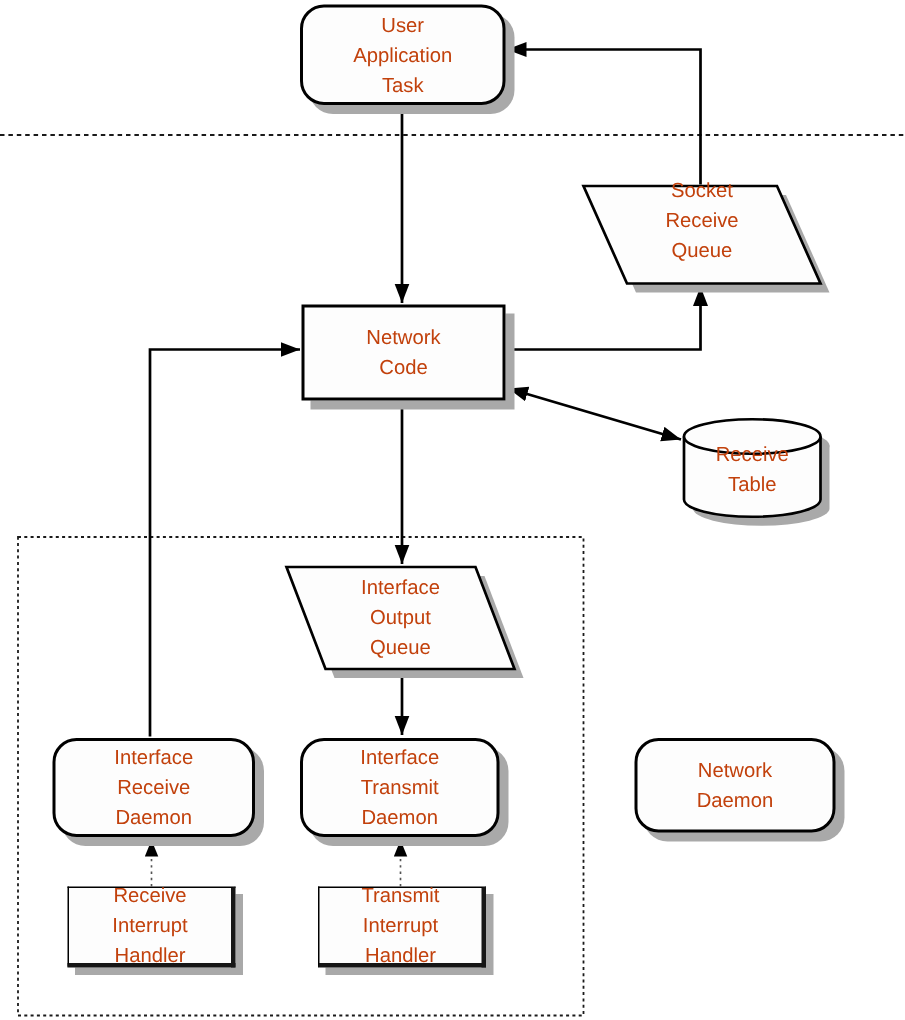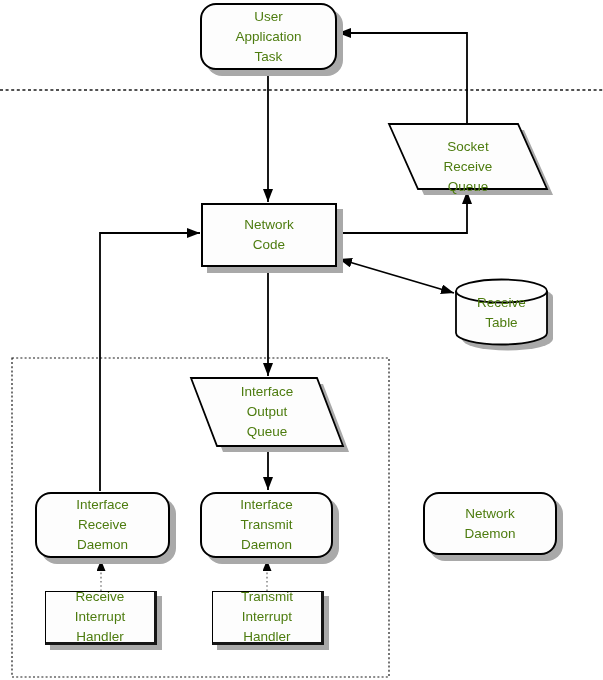--- a/index.html
+++ b/index.html
@@ -8,21 +8,21 @@
     width: 603px; height: 680px;
     background: #ffffff;
     font-family: "Liberation Sans", sans-serif;
     overflow: hidden;
   }
   svg.layer { position: absolute; left: 0; top: 0; width: 603px; height: 680px; }
   .node {
     position: absolute;
     display: flex; align-items: center; justify-content: center;
     text-align: center;
-    font-size: 13.5px; line-height: 20px; color: #4d7c0f;
+    font-size: 13.5px; line-height: 20px; color: #c2410c;
   }
   .node .lbl { white-space: pre-line; }
   .box {
     background: #fdfdfd;
     border: 2px solid #000;
     box-shadow: 6px 6px 0 #a9a9a9;
   }
   .rounded { border-radius: 16px; }
   .handler {
     background: #fdfdfd;
@@ -126,21 +126,21 @@
 Interrupt
 Handler</span>
   </div>
 
   <div class="node handler" style="left:212px; top:591px; width:108px; height:50px;">
     <span class="lbl">Transmit
 Interrupt
 Handler</span>
   </div>
 
-  <div class="node overlay-label" style="left:403px; top:136px; width:130px; height:62px;">
+  <div class="node overlay-label" style="left:403px; top:116px; width:130px; height:62px;">
     <span class="lbl">Socket
 Receive
 Queue</span>
   </div>
 
   <div class="node overlay-label" style="left:202px; top:381px; width:130px; height:62px;">
     <span class="lbl">Interface
 Output
 Queue</span>
   </div>

